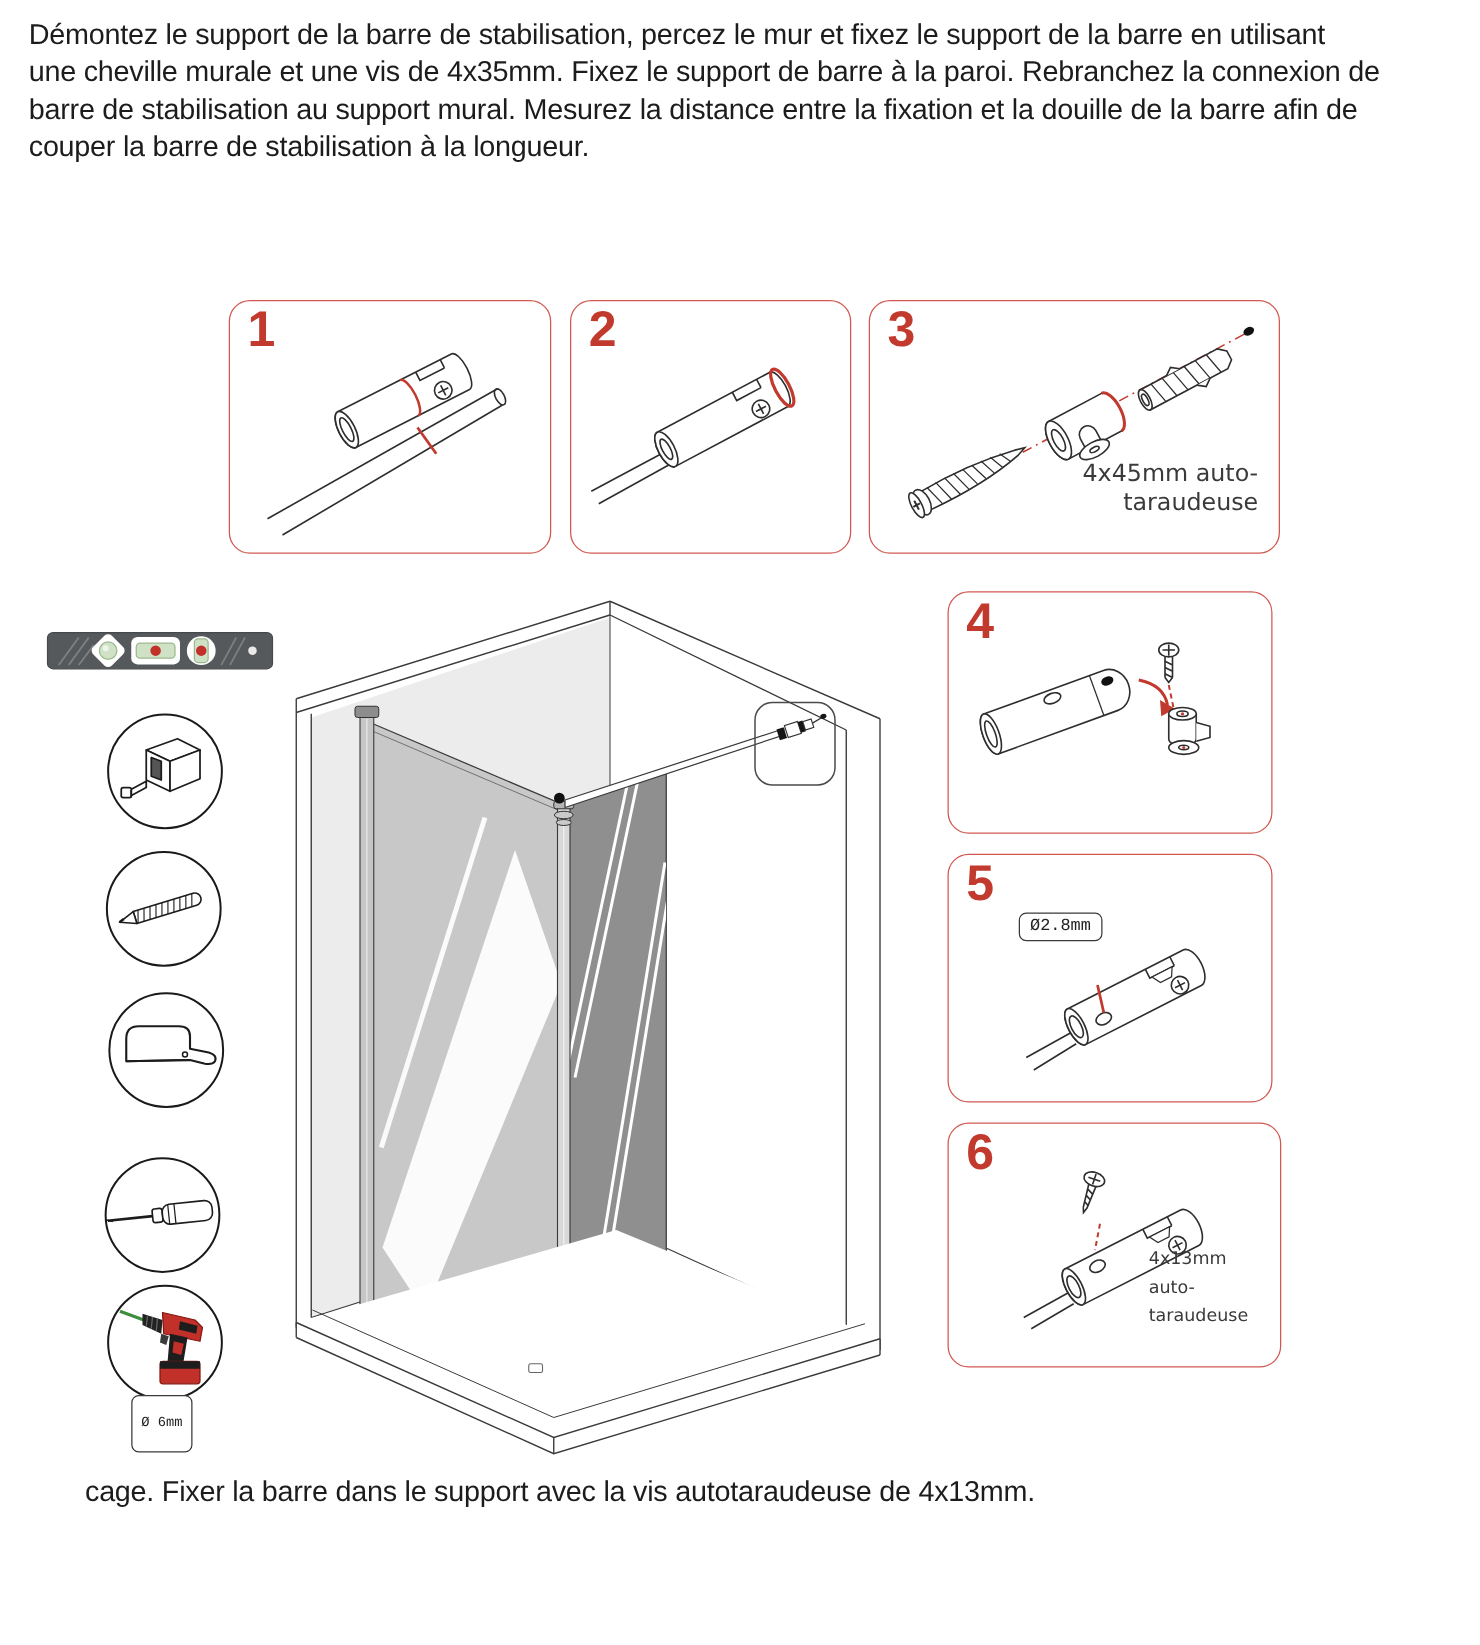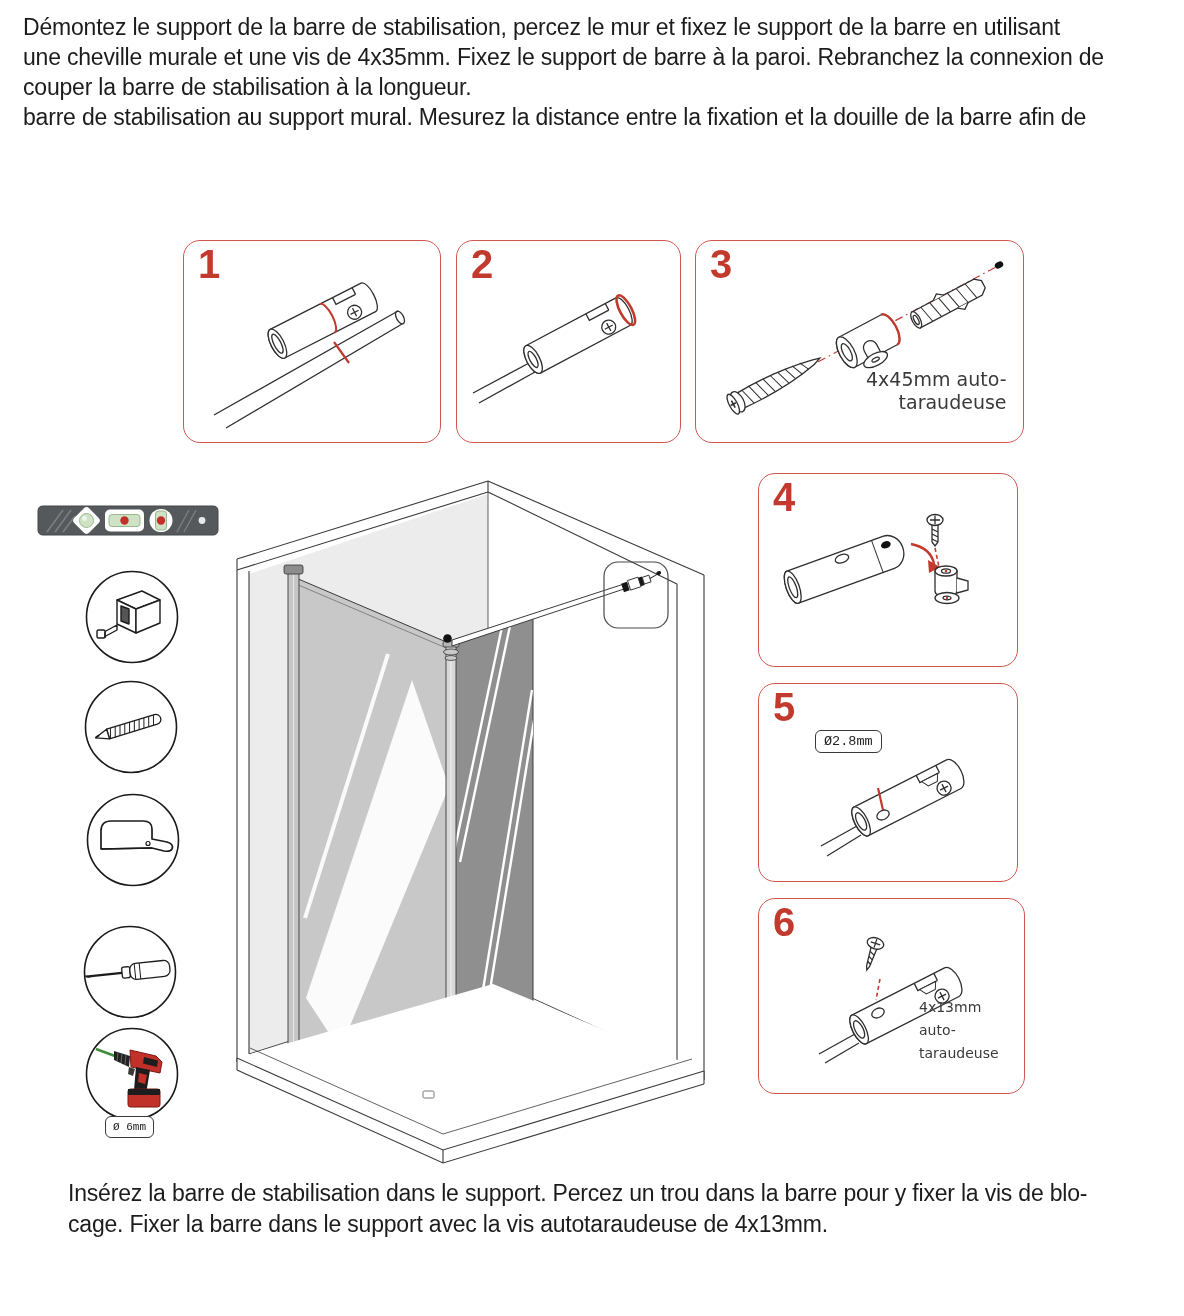--- a/index.html
+++ b/index.html
@@ -17,22 +17,22 @@
   .abs{position:absolute;}
 </style>
 </head>
 <body>
 
 <div class="page">
 
   <div class="para" style="left:23px;top:12px;">
       <div>Démontez le support de la barre de stabilisation, percez le mur et fixez le support de la barre en utilisant</div>
       <div>une cheville murale et une vis de 4x35mm. Fixez le support de barre à la paroi. Rebranchez la connexion de</div>
+      <div>barre de stabilisation au support mural. Mesurez la distance entre la fixation et la douille de la barre afin de</div>
       <div>couper la barre de stabilisation à la longueur.</div>
-      <div>barre de stabilisation au support mural. Mesurez la distance entre la fixation et la douille de la barre afin de</div>
     </div>
 
   <div class="step" style="left:183px;top:240px;width:258px;height:203px;">
     <div class="num">1</div>
     <svg width="258" height="203" viewBox="0 0 258 203">
       <g stroke="#2e2e2e" stroke-width="1.3" fill="none">
         <path d="M30,174 L214,70"></path>
         <path d="M42,187 L218,83"></path>
         <ellipse cx="216" cy="76.5" rx="3.5" ry="7" transform="rotate(-28 216 76.5)"></ellipse>
         <g transform="translate(138,80) rotate(-27)">
@@ -260,21 +260,21 @@
       <polygon points="46,24 72,30 78,36 76,47 47,41" fill="#c2302a" stroke="#801812" stroke-width="1"></polygon>
       <polygon points="60,31 74,34.5 73,41 59,37.5" fill="#1d1d1d"></polygon>
       <polygon points="52,41 66,44 62,68 50,64" fill="#1d1d1d"></polygon>
       <polygon points="55,47 63,49 61,58 54,56" fill="#c2302a"></polygon>
       <rect x="44" y="63" width="32" height="18" rx="2.5" fill="#c2302a" stroke="#801812"></rect>
       <rect x="44" y="63" width="32" height="6" fill="#1d1d1d"></rect>
       <polygon points="45,41 51,43 49,50 44,48" fill="#3a3a3a"></polygon>
     </g>
   </svg>
 
-  <div class="chip" style="left:105px;top:1116px;font-size:11px;padding:4px 7px;">Ø 6mm</div>
+  <div class="chip" style="left:105px;top:1116px;font-size:11px;padding:16px 7px;">Ø 6mm</div>
 
   <svg class="abs" style="left:225px;top:478px;" width="485" height="692" viewBox="225 478 485 692">
     <defs>
       <clipPath id="darkpane">
           <polygon points="455,640 533,618 533,1093 455,1119"></polygon>
         </clipPath>
     </defs>
 
     <polygon points="249,574 488,494 488,978 249,1054" fill="#ececec"></polygon>
     <g stroke="#3a3a3a" stroke-width="1.1" fill="none">
@@ -331,17 +331,16 @@
       <rect x="10" y="-4.5" width="4" height="9" fill="#161616"></rect>
       <rect x="14" y="-3.5" width="7" height="7" fill="#fff" stroke="#333" stroke-width="0.9"></rect>
       <line x1="21" y1="0" x2="30" y2="-2" stroke="#333" stroke-width="1"></line>
       <ellipse cx="31" cy="-2.5" rx="2.5" ry="2" fill="#161616"></ellipse>
     </g>
     <rect x="604" y="562" width="64" height="66" rx="14" fill="none" stroke="#4a4a4a" stroke-width="1.2"></rect>
     <rect x="423" y="1091" width="11" height="7" rx="1.5" fill="none" stroke="#666" stroke-width="0.9"></rect>
   </svg>
 
   <div class="para" style="left:68px;top:1178px;line-height:30.5px;">
-      <div>Insérez la barre de stabilisation dans le support. Percez un trou dans la barre pour y fixer la vis de blo-</div>
       <div>cage. Fixer la barre dans le support avec la vis autotaraudeuse de 4x13mm.</div>
     </div>
 
 </div>
 
 </body></html>

